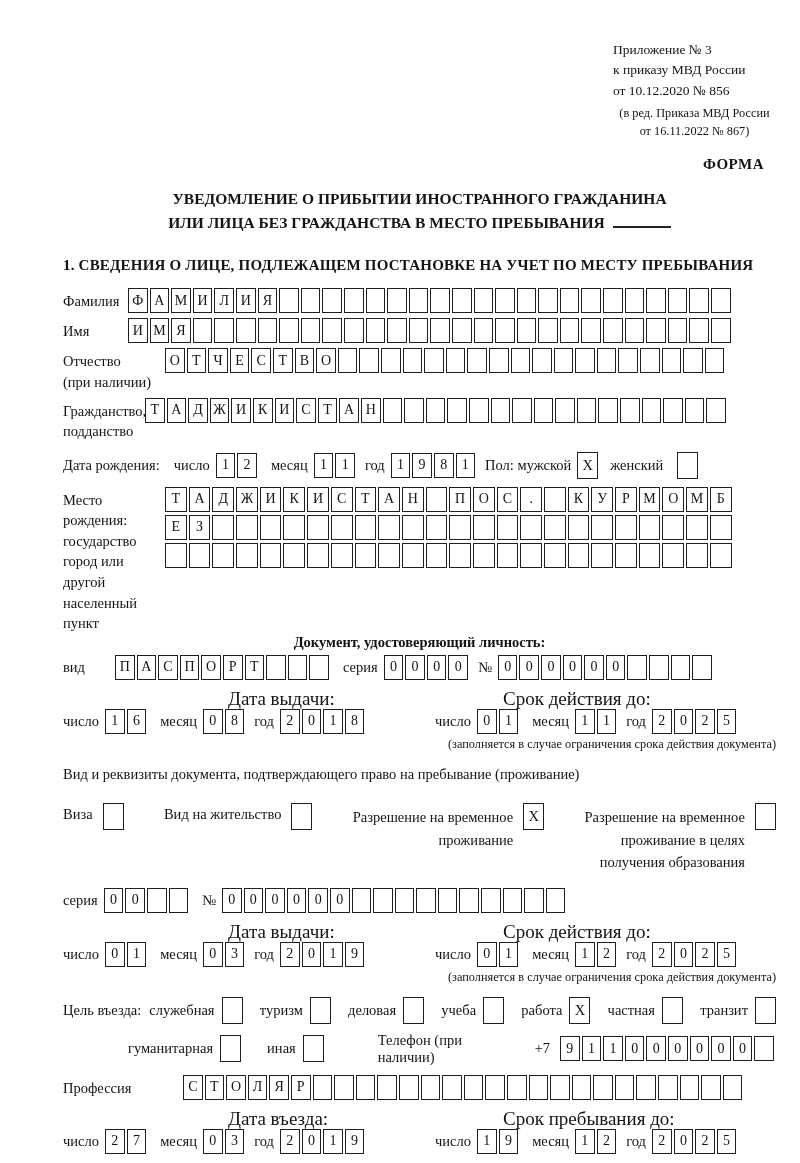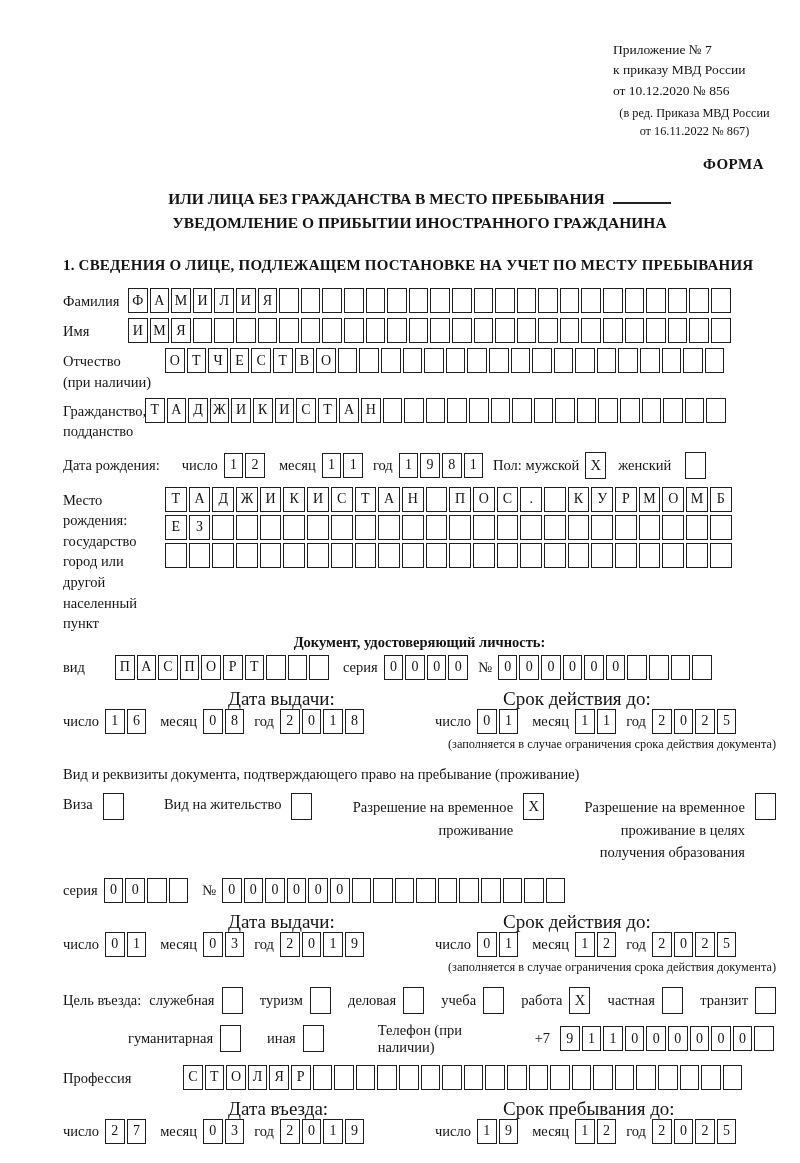--- a/index.html
+++ b/index.html
@@ -30,21 +30,21 @@
   .dlbl{font-size:14.5px;margin-right:6px;}
   .ml12{margin-left:12px;}.ml8{margin-left:8px;}
   .dates-headers{position:relative;height:19px;margin-top:8px;font-size:19px;}
   .dh1{position:absolute;left:165px;}
   .dh2{position:absolute;left:440px;}
   .dates-row{display:flex;margin-top:2px;}
   .dates-row .left{width:372px;flex-shrink:0;}
   .dnote{text-align:right;font-size:12.3px;margin-top:3px;}
   
   .intro{font-size:14.5px;line-height:1.75;margin-top:10px;}
-  .res-opts{display:flex;justify-content:space-between;align-items:flex-start;margin-top:6px;}
+  .res-opts{display:flex;justify-content:space-between;align-items:flex-start;margin-top:16px;}
   .res-opt{display:flex;align-items:flex-start;font-size:14.5px;}
   .res-opt .txt{margin-right:10px;padding-top:3px;}
   .res-opt .txt.center{text-align:right;line-height:1.55;}
   
   .purpose-row{display:flex;align-items:center;margin-top:12px;font-size:14.5px;}
   .purpose-row .opts{display:flex;flex:1;justify-content:space-between;margin-left:8px;}
   .opt{display:inline-flex;align-items:center;}
   .opt-lbl{margin-right:7px;}
   .purpose-row2{display:flex;align-items:center;margin-top:8px;font-size:14.5px;margin-left:65px;}
   .purpose-row2 .opt{margin-right:26px;}
@@ -52,35 +52,35 @@
   .phone-prefix{margin-left:22px;margin-right:10px;}
   
   .doc-heading{text-align:center;font-weight:bold;font-size:14.5px;}
 </style>
 </head>
 <body>
 
 <div class="page">
 
   <div class="annex">
-    <div>Приложение № 7</div>
+    <div>Приложение № 3</div>
     <div>к приказу МВД России</div>
     <div>от 10.12.2020 № 856</div>
   </div>
   <div class="annex-note">
     <div>(в ред. Приказа МВД России</div>
     <div>от 16.11.2022 № 867)</div>
   </div>
   <div class="forma">ФОРМА</div>
 
   <div class="title">
+    <div>УВЕДОМЛЕНИЕ О ПРИБЫТИИ ИНОСТРАННОГО ГРАЖДАНИНА</div>
     <div>
       <span>ИЛИ ЛИЦА БЕЗ ГРАЖДАНСТВА В МЕСТО ПРЕБЫВАНИЯ</span><span class="blank-line"></span>
     </div>
-    <div>УВЕДОМЛЕНИЕ О ПРИБЫТИИ ИНОСТРАННОГО ГРАЖДАНИНА</div>
   </div>
 
   <div class="sec">1. СВЕДЕНИЯ О ЛИЦЕ, ПОДЛЕЖАЩЕМ ПОСТАНОВКЕ НА УЧЕТ ПО МЕСТУ ПРЕБЫВАНИЯ</div>
 
   <div class="grid-row" style="margin-top:14px;">
     <div class="lbl w65">Фамилия</div>
     <div class="cells">
         <span class="cell">Ф</span>
         <span class="cell">А</span>
         <span class="cell">М</span>
@@ -211,21 +211,21 @@
         <span class="cell"></span>
         <span class="cell"></span>
         <span class="cell"></span>
         <span class="cell"></span>
         <span class="cell"></span>
         <span class="cell"></span>
       </div>
   </div>
 
   <div class="drow" style="margin-top:10px;">
-    <span class="dlbl" style="margin-right:22px;">Дата рождения:</span>
+    <span class="dlbl" style="margin-right:14px;">Дата рождения:</span>
     <span class="dlbl">число</span>
     <span class="cells">
         <span class="cell">1</span>
         <span class="cell">2</span>
       </span>
     <span class="dlbl ml12">месяц</span>
     <span class="cells">
         <span class="cell">1</span>
         <span class="cell">1</span>
       </span>

